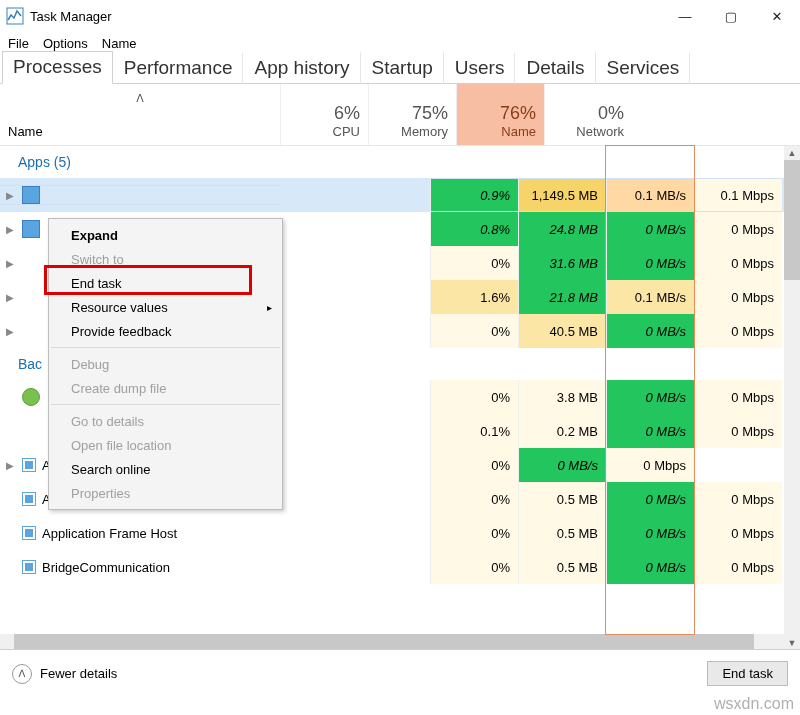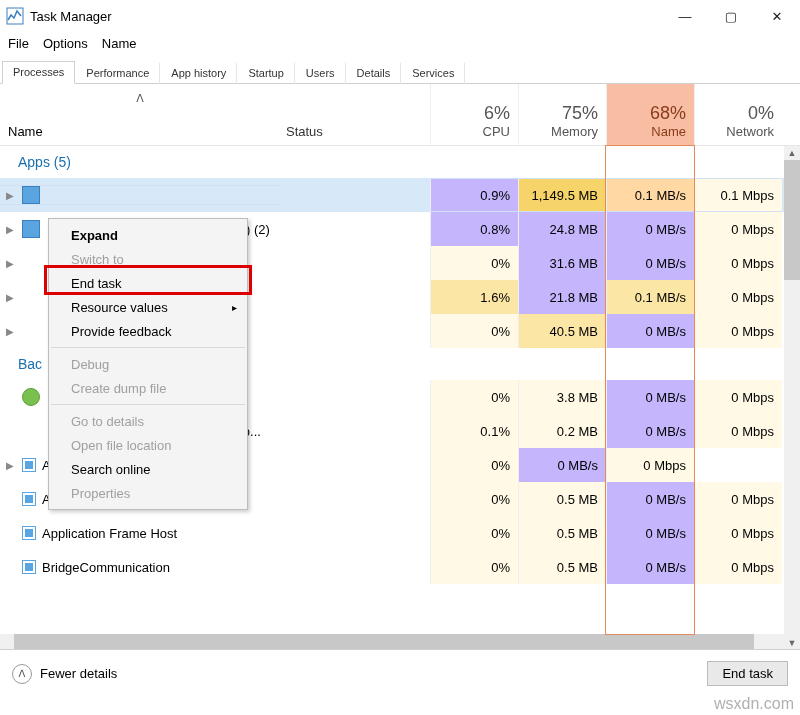--- a/index.html
+++ b/index.html
@@ -11,21 +11,21 @@
 .titlebar .title { font-size: 13px; color: #000; flex: 1; }
 .win-btns { display: flex; }
 .win-btn { width: 46px; height: 32px; display: flex; align-items: center; justify-content: center; color: #222; }
 
 
 .menubar { height: 22px; display: flex; align-items: center; padding: 0 8px; gap: 14px; font-size: 13px; color: #000; }
 .menubar span { cursor: default; }
 
 
 .tabs { height: 28px; display: flex; align-items: flex-end; border-bottom: 1px solid #d0d0d0; padding: 0 2px; margin-top: 2px; }
-.tab { padding: 4px 10px 5px; font-size: 11px; color: #333; border: 1px solid transparent; border-bottom: none; position: relative; top: 1px; }
+.tab { padding: 4px 10px 5px; font-size: 19px; color: #333; border: 1px solid transparent; border-bottom: none; position: relative; top: 1px; }
 .tab.active { background: #fff; border-color: #d0d0d0; border-bottom: 1px solid #fff; }
 .tab:not(.active) { border-right: 1px solid #e6e6e6; margin-top: 25px; }
 
 
 .table-wrap { height: 566px; position: relative; }
 .header { height: 62px; border-bottom: 1px solid #e6e6e6; display: flex; position: relative; }
 .col-name { width: 280px; display: flex; flex-direction: column; justify-content: flex-end; padding: 0 8px 6px; position: relative; }
 .col-name .sort { text-align: center; color: #555; position: absolute; top: 8px; left: 50%; transform: translateX(-50%); font-size: 11px; }
 .col-status { width: 150px; display: flex; align-items: flex-end; padding-bottom: 6px; padding-left: 6px; color: #333; }
 .col-metric { width: 88px; border-left: 1px solid #eee; display: flex; flex-direction: column; align-items: flex-end; justify-content: flex-end; padding: 0 8px 6px; color: #555; }
@@ -47,31 +47,31 @@
 .row.selected { background: #d7e8f8; }
 .row .cell-name { width: 280px; display: flex; align-items: center; padding-left: 6px; overflow: hidden; white-space: nowrap; text-overflow: ellipsis; }
 .row .cell-status { width: 150px; }
 .row .chevron { width: 14px; color: #888; font-size: 10px; }
 .row .picon { width: 18px; height: 18px; margin: 0 6px 0 2px; background: #5aa5e0; border: 1px solid #3a7fbf; display:inline-block; }
 .row .picon.small { width:14px; height:14px; background:#fff; border:1px solid #5aa5e0; position:relative; }
 .row .picon.small::after { content:""; position:absolute; inset:2px; background:#5aa5e0; }
 .row .cell-name .txt { overflow: hidden; text-overflow: ellipsis; }
 .cell-metric { width: 88px; text-align: right; padding-right: 8px; border-left: 1px solid #eee; height: 100%; display: flex; align-items: center; justify-content: flex-end; }
 .bg-y0 { background: #fff9e6; }
-.bg-y1 { background: #c4b5fd; }
+.bg-y1 { background: #22c55e; font-style: italic; }
 .bg-y2 { background: #fbe6a6; }
 .bg-mem-h { background: #f6d46a; }
 .bg-disk-sel { background: #ffd8a3; }
 .row.selected .cell-metric { border-top: 1px solid #cfe1f2; border-bottom: 1px solid #cfe1f2; }
 .row .cell-name.sel { border-top: 1px solid #cfe1f2; border-bottom: 1px solid #cfe1f2; }
 
 .disk-col { position: absolute; top: 62px; left: 606px; width: 88px; height: 488px; outline: 1px solid #e58a5a; pointer-events:none; }
 
 
-.context-menu { position: absolute; left: 48px; top: 218px; width: 200px; background: #f4f4f4; border: 1px solid #bdbdbd; box-shadow: 2px 2px 4px rgba(0,0,0,0.2); padding: 4px 0; z-index: 10; }
+.context-menu { position: absolute; left: 48px; top: 218px; width: 235px; background: #f4f4f4; border: 1px solid #bdbdbd; box-shadow: 2px 2px 4px rgba(0,0,0,0.2); padding: 4px 0; z-index: 10; }
 .context-menu .mi { height: 24px; display: flex; align-items: center; padding: 0 22px; font-size: 13px; color: #000; position: relative; }
 .context-menu .mi.disabled { color: #a0a0a0; }
 .context-menu .mi.bold { font-weight: 600; }
 .context-menu .sep { height: 1px; background: #d9d9d9; margin: 4px 2px; }
 .context-menu .sub::after { content: "▸"; position: absolute; right: 10px; font-size: 10px; }
 .highlight-endtask { border: 3px solid #d00; position: absolute; left: 44px; top: 265px; width: 208px; height: 30px; z-index: 20; pointer-events: none; }
 
 
 .bottombar { height: 48px; border-top: 1px solid #d0d0d0; display: flex; align-items: center; padding: 0 12px; justify-content: space-between; position: absolute; bottom: 18px; left: 0; right: 0; background:#fff; }
 .fewer { display: flex; align-items: center; gap: 8px; font-size: 13px; }
@@ -111,33 +111,30 @@
   <div class="tab">Details</div>
   <div class="tab">Services</div>
 </div>
 
 <div class="table-wrap">
   <div class="header">
     <div class="col-name">
       <span class="sort">ᐱ</span>
       <span>Name</span>
     </div>
-    <div class="col-status">
-        <span>Status</span>
-      </div>
     <div class="col-metric">
       <span class="pct">6%</span>
       <span class="lbl">CPU</span>
     </div>
     <div class="col-metric">
       <span class="pct">75%</span>
       <span class="lbl">Memory</span>
     </div>
     <div class="col-metric hot">
-      <span class="pct">68%</span>
+      <span class="pct">76%</span>
       <span class="lbl">Name</span>
     </div>
     <div class="col-metric">
       <span class="pct">0%</span>
       <span class="lbl">Network</span>
     </div>
   </div>
 
   <div class="rows">
     <div class="group-hdr">Apps (5)</div>

